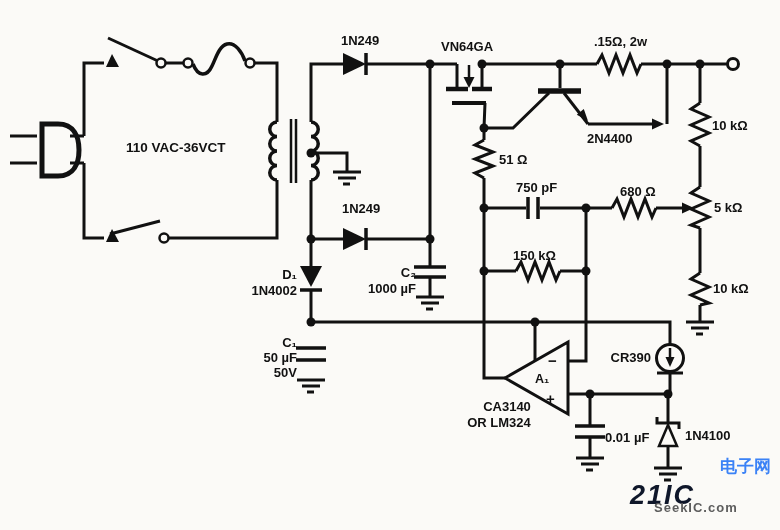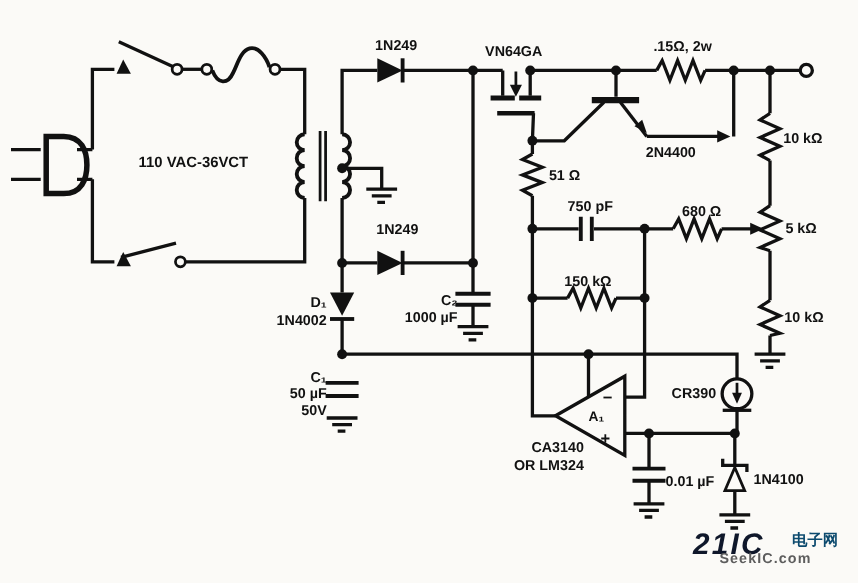--- a/index.html
+++ b/index.html
@@ -2,21 +2,21 @@
 <html><head>
 <meta charset="utf-8">
 <style>
   html,body{margin:0;padding:0;}
   body{width:780px;height:530px;overflow:hidden;background:#fbfaf7;
        font-family:"Liberation Sans","DejaVu Sans",sans-serif;}
   .stage{position:relative;width:780px;height:530px;background:#fbfaf7;}
   .stage svg{position:absolute;left:0;top:0;z-index:2;}
   .wm{position:absolute;z-index:1;font-weight:bold;line-height:1;white-space:nowrap;}
   .wm-brand{left:630px;top:482px;font-size:27px;letter-spacing:2px;color:#0f172a;font-style:italic;}
-  .wm-cn{left:720px;top:483px;font-size:14px;color:#0c4a6e;}
+  .wm-cn{left:720px;top:458px;font-size:17px;color:#3b82f6;}
   .wm-site{left:654px;top:501px;font-size:13px;letter-spacing:1px;color:#5d5d5d;z-index:2;}
   text{font-weight:bold;fill:#111;}
   .lbl{font-size:13px;}
   .lbl-big{font-size:13.5px;}
   .lbl-in{font-size:12.5px;}
   .sgn{font-size:15px;}
 </style>
 </head>
 <body>
 

